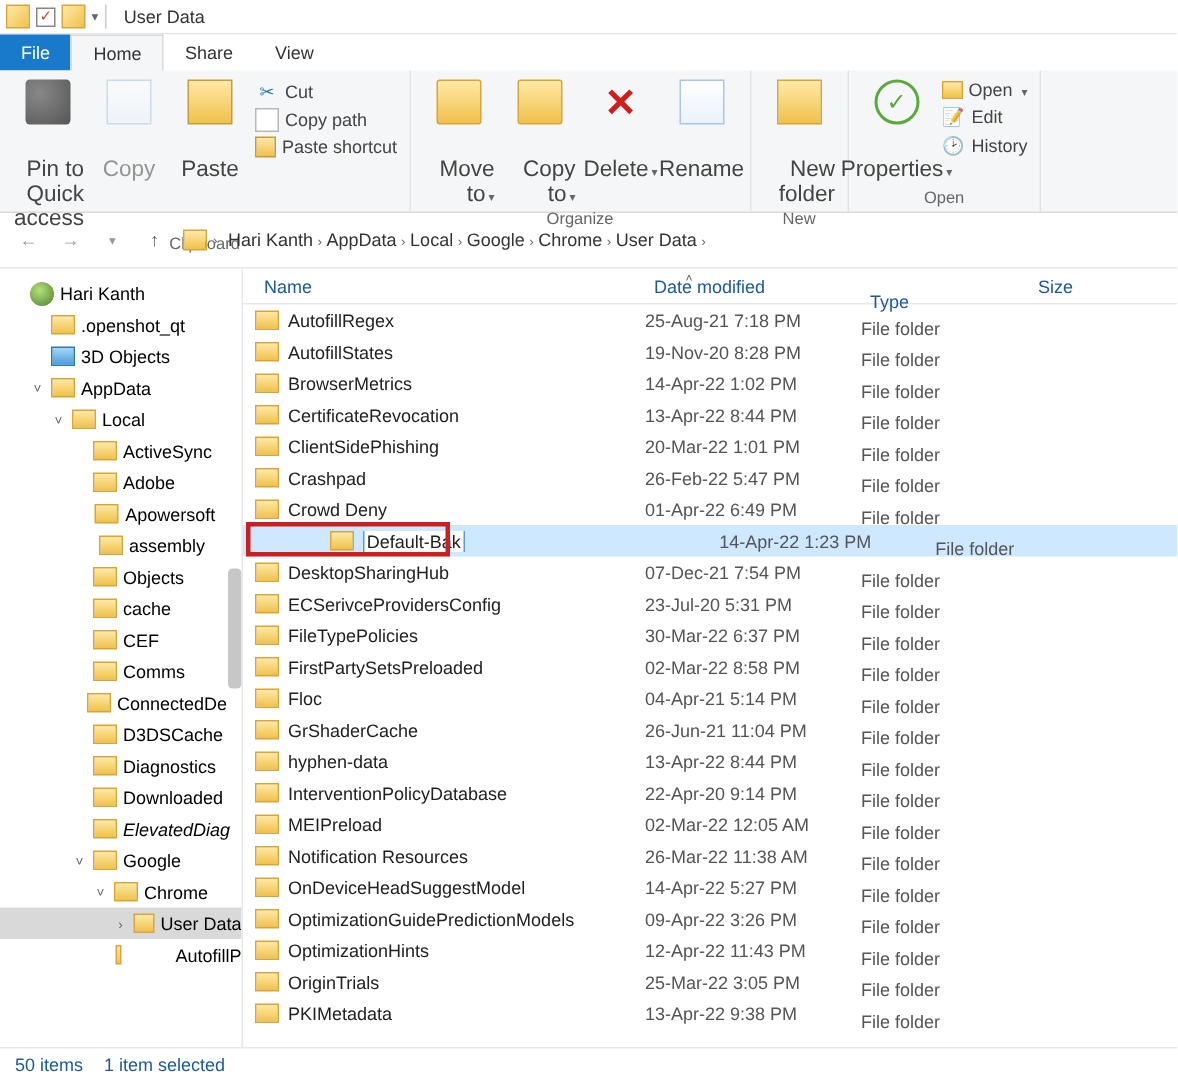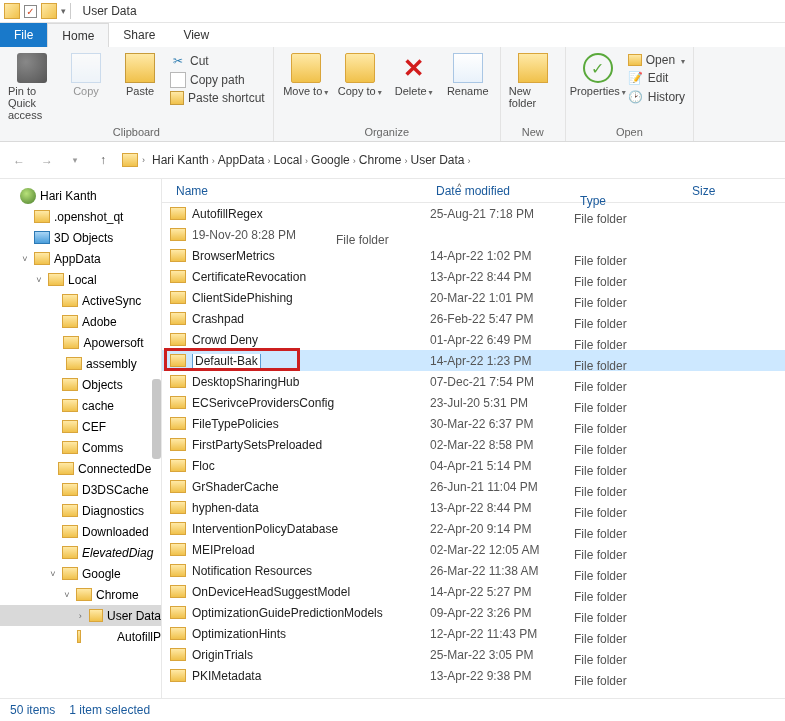--- a/index.html
+++ b/index.html
@@ -19,21 +19,21 @@
 .ribbon-tabs .tab.file { background: #1979ca; color: #fff; }
 .ribbon-tabs .tab.active { background: #f5f6f7; border: 1px solid #dadada; border-bottom: none; }
 
 
 .ribbon { background: #f5f6f7; border-bottom: 1px solid #dadada; height: 95px; display: flex; }
 .ribbon-group { border-right: 1px solid #e3e3e3; padding: 2px 8px 0 8px; display: flex; flex-direction: column; justify-content: space-between; }
 .ribbon-group .glabel { text-align: center; font-size: 11px; color: #666; padding: 2px 0 3px; }
 .ribbon-group .gcontent { display: flex; align-items: flex-start; gap: 6px; flex: 1; padding-top: 4px; }
 .bigbtn { display: flex; flex-direction: column; align-items: center; width: 48px; gap: 2px; }
 .bigbtn .icn { width: 30px; height: 30px; }
-.bigbtn .lbl { font-size: 11px; text-align: left; line-height: 1.1; color: #444; }
+.bigbtn .lbl { font-size: 15px; text-align: right; line-height: 1.1; color: #444; margin-top: 20px; }
 .bigbtn.disabled { opacity: .55; }
 .smrow { display: flex; align-items: center; gap: 4px; font-size: 11px; color: #444; white-space: nowrap; }
 .smrow .si { width: 16px; height: 16px; display: inline-flex; align-items: center; justify-content: center; }
 .stack { display: flex; flex-direction: column; gap: 3px; }
 .ddarrow::after { content: "▾"; font-size: 8px; color: #666; margin-left: 2px; }
 
 
 .i-pin { background: radial-gradient(circle at 30% 30%, #888, #555); border-radius: 3px; }
 .i-folder { background: linear-gradient(#ffe9a6,#f0c14b); border: 1px solid #d9a53b; border-radius: 2px; }
 .i-files { background: linear-gradient(#fff,#e9f2fb); border: 1px solid #a9c6e4; }
@@ -68,21 +68,21 @@
 .list { flex: 1; display: flex; flex-direction: column; overflow: hidden; position: relative; }
 .cols { display: flex; align-items: center; height: 24px; border-bottom: 1px solid #e8e8e8; color: #1a5a9c; padding-left: 8px; }
 .cols .col { padding: 0 6px; }
 .cols .sorti { font-size: 8px; color: #555; position: absolute; left: 295px; top: 2px; }
 .rows { flex: 1; overflow: hidden; }
 .row { display: flex; align-items: center; height: 21px; padding-left: 8px; }
 .row .rfld { width: 16px; height: 13px; background: linear-gradient(#ffe9a6,#f0c14b); border: 1px solid #d9a53b; margin-right: 6px; flex-shrink: 0; }
 .row .nm { width: 238px; white-space: nowrap; overflow: hidden; color: #222; }
 .row .dm { width: 144px; color: #555; }
 .row .ty { width: 112px; color: #555; margin-top: 10px; }
-.row.sel { background: #cde8ff; }
+.row.sel { background: #cde8ff; justify-content: center; }
 .row.sel .nm span.edit { border: 1px solid #5a9bd4; background: #fff; padding: 0 2px; }
 .hlbox { position: absolute; border: 3px solid #cc1f1f; pointer-events: none; }
 
 .status { height: 23px; border-top: 1px solid #e8e8e8; display: flex; align-items: center; padding: 0 10px; gap: 14px; font-size: 11px; color: #1a5a9c; }
 
 .col-name { width: 260px; }
 .col-date { width: 144px; }
 .col-type { width: 112px; margin-top: 20px; }
 .col-size { width: 60px; }
 </style>
@@ -338,20 +338,21 @@
     </div>
     <div class="rows" id="rowsbody">
         <div class="row">
           <span class="rfld"></span>
           <span class="nm">AutofillRegex</span>
           <span class="dm">25-Aug-21 7:18 PM</span>
           <span class="ty">File folder</span>
         </div>
         <div class="row">
           <span class="rfld"></span>
+          <span class="nm">AutofillStates</span>
           <span class="dm">19-Nov-20 8:28 PM</span>
           <span class="ty">File folder</span>
         </div>
         <div class="row">
           <span class="rfld"></span>
           <span class="nm">BrowserMetrics</span>
           <span class="dm">14-Apr-22 1:02 PM</span>
           <span class="ty">File folder</span>
         </div>
         <div class="row">

